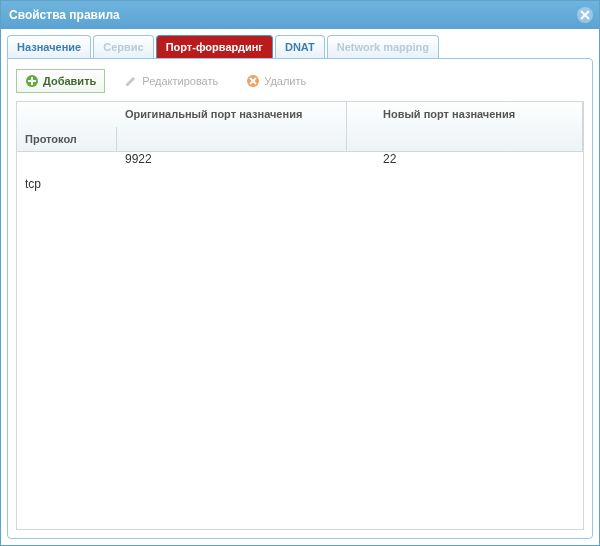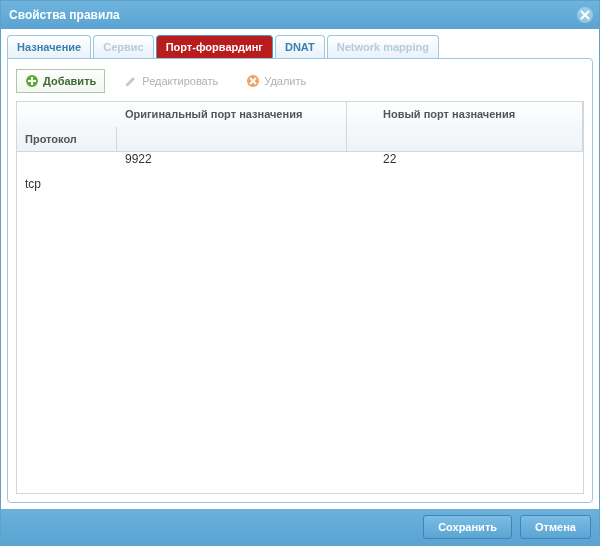--- a/index.html
+++ b/index.html
@@ -238,17 +238,13 @@
           <div class="grid-row">
             <div class="cell col-proto">tcp</div>
             <div class="cell col-orig">9922</div>
             <div class="cell col-new">22</div>
           </div>
         </div>
       </div>
     </div>
   </div>
 
-  <div class="footer">
-    <div class="fbtn">Сохранить</div>
-    <div class="fbtn">Отмена</div>
-  </div>
 </div>
 
 </body></html>

